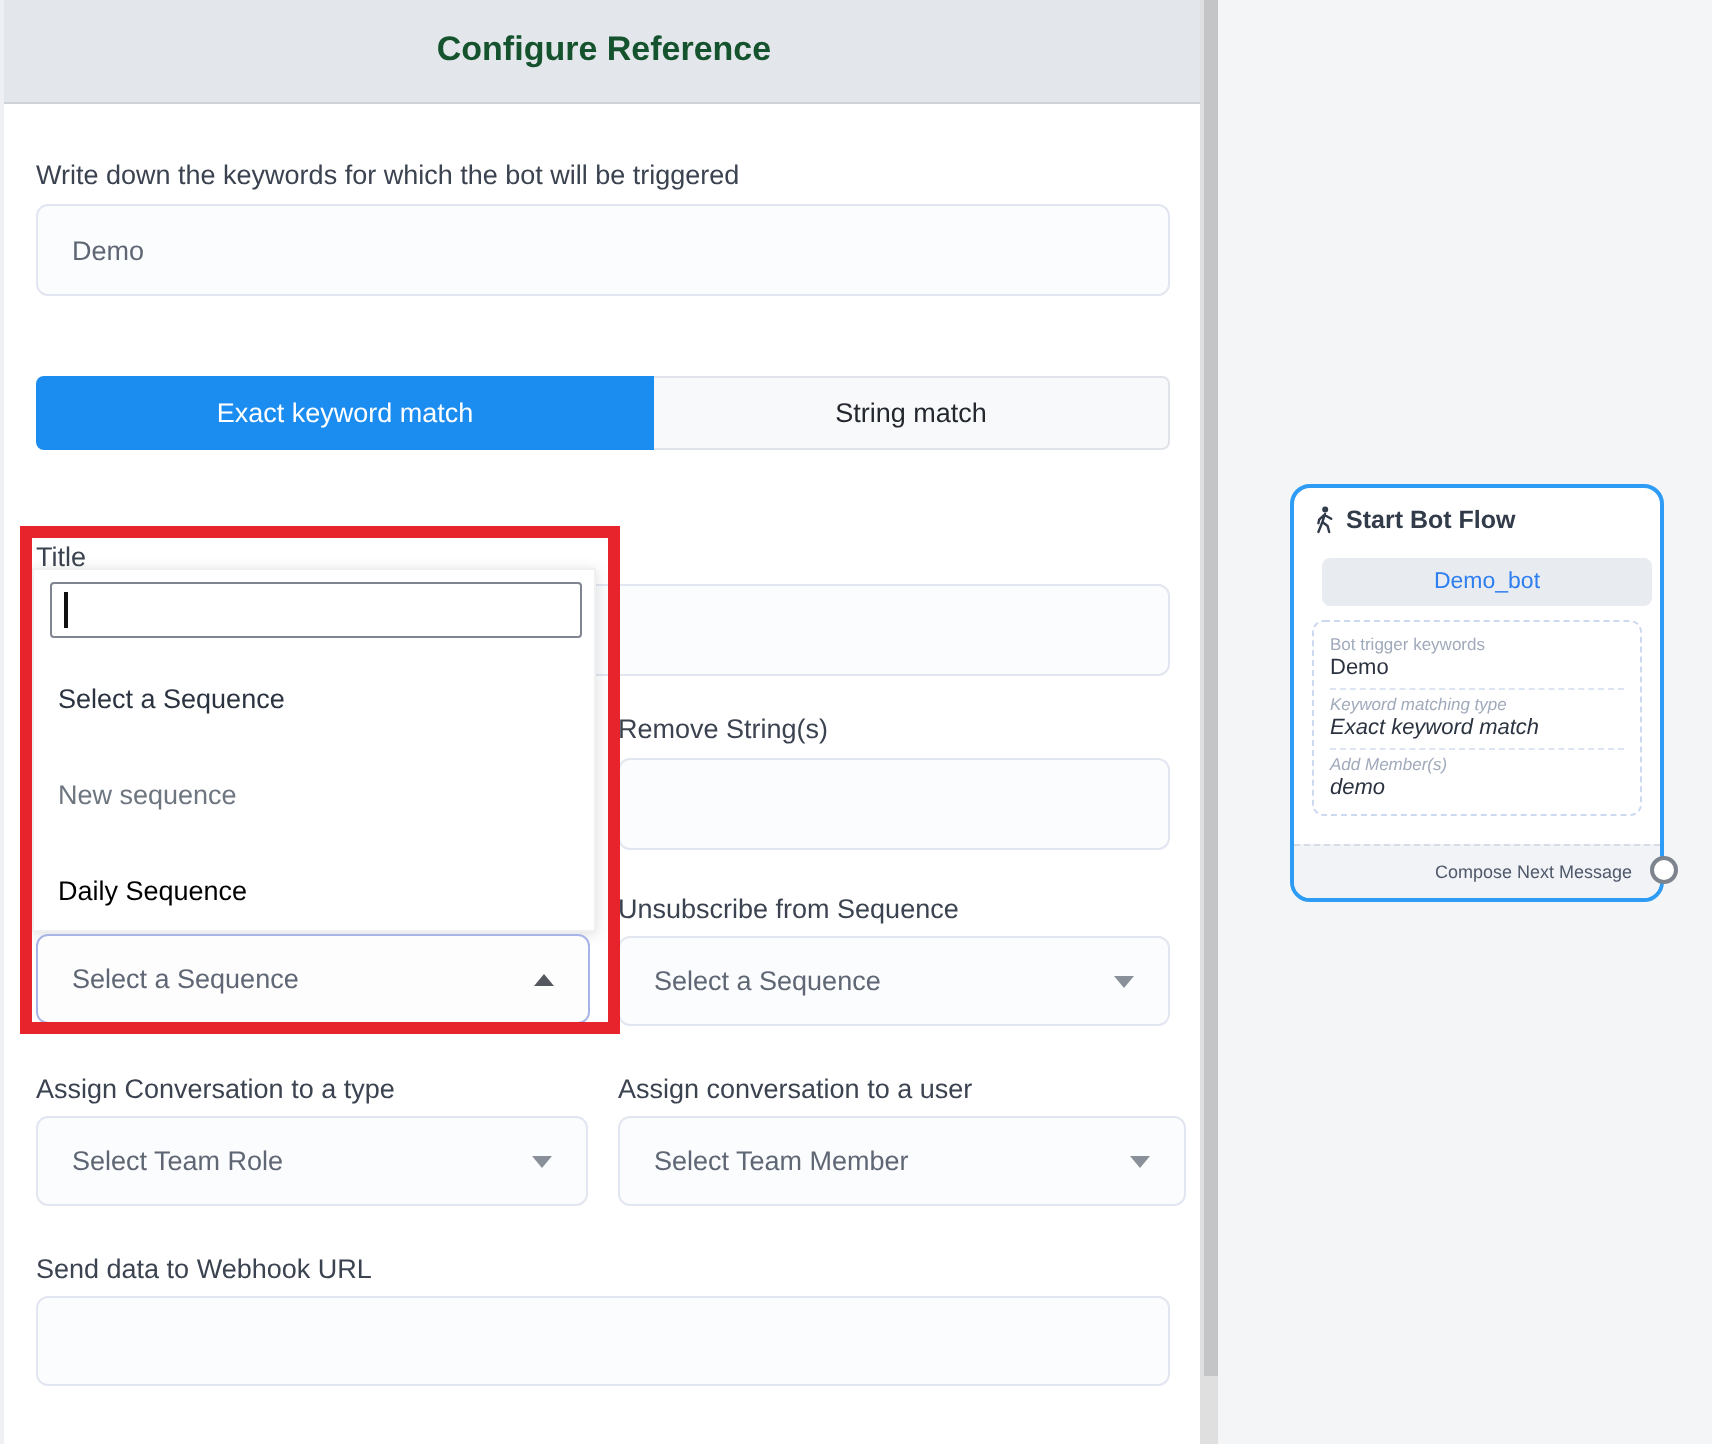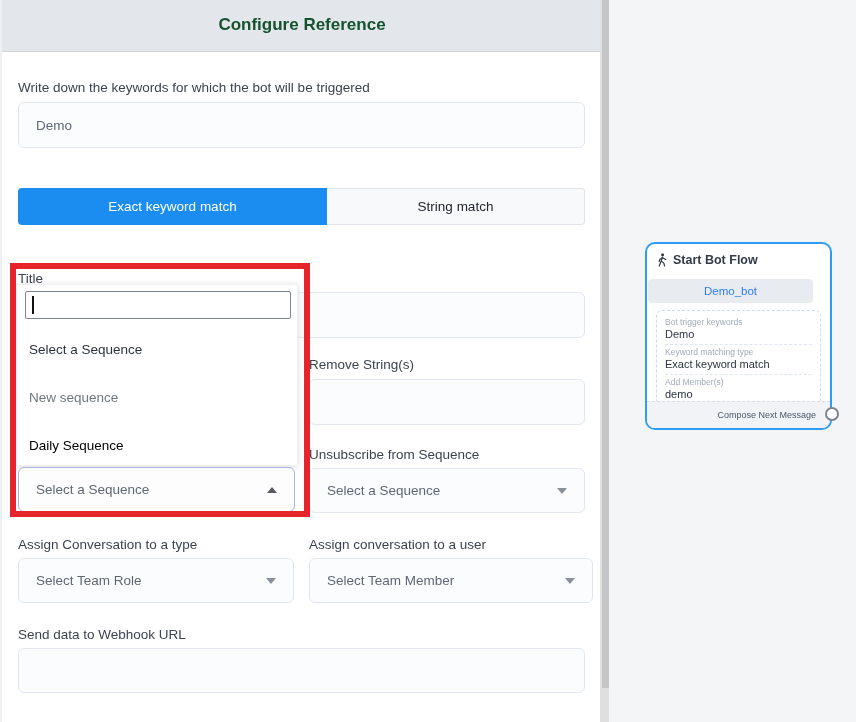--- a/index.html
+++ b/index.html
@@ -57,27 +57,27 @@
   
   .red-annotation { position:absolute; left:8px; top:263px; width:300px; height:254px; border:6px solid #e7232b; z-index:100; pointer-events:none; }
 
   
   .scrollbar { position:absolute; left:600px; top:0; width:9px; height:722px; background:#dfdfdf; }
   .scroll-thumb { position:absolute; left:2px; top:0; width:7px; height:688px; background:#c3c5c7; cursor:pointer; }
 
   
   .right-panel { position:absolute; left:609px; top:0; width:247px; height:722px; background:#f4f5f7; }
 
-  .flow-node { position:absolute; left:36px; top:242px; width:187px; height:188px; background:#ffffff; border:2px solid #2e9cf4; border-radius:10px; }
+  .flow-node { position:absolute; left:36px; top:242px; width:187px; height:209px; background:#ffffff; border:2px solid #2e9cf4; border-radius:10px; }
   .node-header { position:absolute; left:10px; top:9px; display:flex; align-items:center; gap:5px; }
   .node-title { font-size:12.5px; font-weight:bold; color:#323b49; white-space:nowrap; }
-  .bot-name-btn { position:absolute; left:1px; top:35px; width:165px; height:24px; background:#e8ecf1; border:none; border-radius:4px; color:#2e7ef0; font-size:11.5px; font-family:"Liberation Sans", sans-serif; cursor:pointer; }
+  .bot-name-btn { position:absolute; left:14px; top:35px; width:165px; height:24px; background:#e8ecf1; border:none; border-radius:4px; color:#2e7ef0; font-size:11.5px; font-family:"Liberation Sans", sans-serif; cursor:pointer; }
   .node-fields { position:absolute; left:9px; top:66px; width:165px; border:1px dashed #ccd9f0; border-radius:6px; padding:4px 8px 3px 8px; }
   .node-field { padding:2px 0 3px 0; }
-  .node-field + .node-field { border-top:1px dashed #dde5f3; }
+  .node-field + .node-field { border-top:1px dashed #dde5f3;font-style:italic; }
   .nf-label { font-size:8.5px; color:#a0aabb; line-height:11px; white-space:nowrap; }
   .nf-value { font-size:11px; color:#2b3340; line-height:13px; white-space:nowrap; }
   .node-footer { position:absolute; left:0; bottom:0; width:183px; height:27px; background:#f1f3f6; border-top:1px dashed #d5dce8; border-radius:0 0 8px 8px; display:flex; align-items:center; justify-content:flex-end; padding-right:14px; }
   .node-footer-label { font-size:9px; color:#4e586a; white-space:nowrap; }
   .out-handle { position:absolute; right:-9px; bottom:7px; width:14px; height:14px; background:#ffffff; border:2px solid #7d848d; border-radius:50%; cursor:pointer; z-index:5; }
 </style>
 </head>
 <body>
 
 <div class="left-panel">

